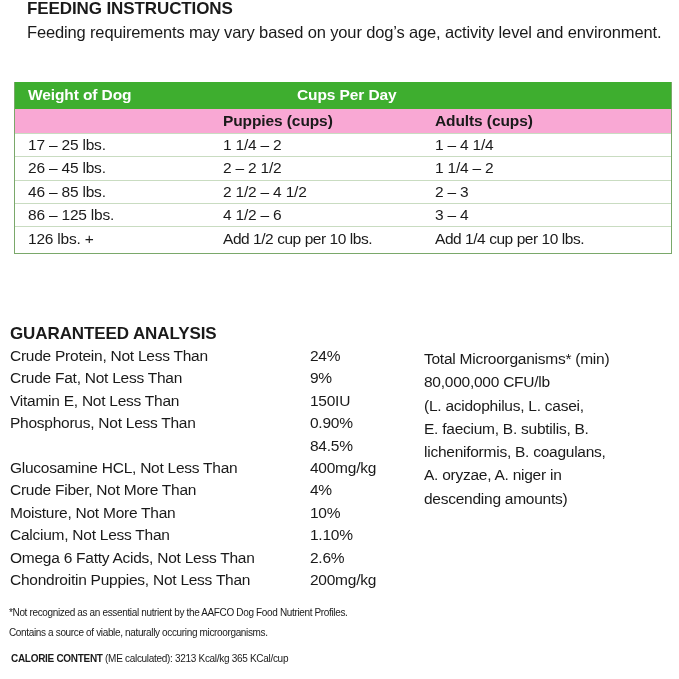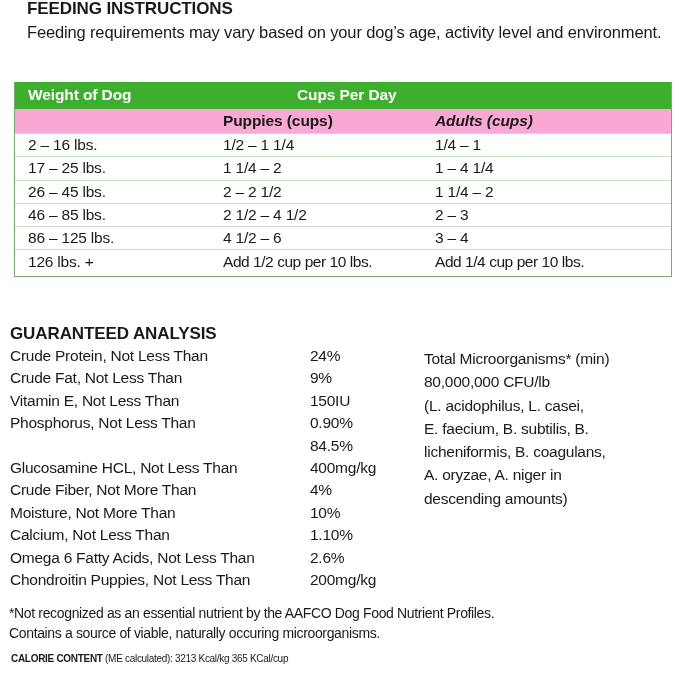--- a/index.html
+++ b/index.html
@@ -63,21 +63,21 @@
     height: 25px;
     border-bottom: 1px solid #c9dcc1;
     background: #f9a8d4;
   }
   .ft-sub .s1 {
     position: absolute; left: 208px; top: 3px;
     font-size: 15.5px; font-weight: bold; letter-spacing: -0.1px;
   }
   .ft-sub .s2 {
     position: absolute; left: 420px; top: 3px;
-    font-size: 15.5px; font-weight: bold; letter-spacing: -0.1px; font-style: italic;
+    font-size: 15.5px; font-weight: bold; letter-spacing: -0.1px;
   }
   .ft-row {
     position: relative;
     height: 23.3px;
     border-bottom: 1px solid #c9dcc1;
     background: #ffffff;
   }
   .ft-row:last-child { border-bottom: none; height: 26px; }
   .ft-row .c1 {
     position: absolute; left: 13px; top: 2px;
@@ -128,21 +128,21 @@
     letter-spacing: -0.25px;
     line-height: 23.3px;
     white-space: nowrap;
   }
 
   
   .footnote {
     position: absolute;
     left: 9px; top: 603px;
     width: 670px;
-    font-size: 14px;
+    font-size: 10px;
     line-height: 20px;
     letter-spacing: -0.35px;
   }
   .footnote div { white-space: nowrap; }
 
   
   .calorie {
     position: absolute;
     left: 11px; top: 653px;
     font-size: 10px;
@@ -164,25 +164,20 @@
     <div class="ft-head">
       <span class="h1">Weight of Dog</span>
       <span class="h2">Cups Per Day</span>
     </div>
 
     <div class="ft-sub">
       <span class="s1">Puppies (cups)</span>
       <span class="s2">Adults (cups)</span>
     </div>
 
-    <div class="ft-row">
-      <span class="c1">2 – 16 lbs.</span>
-      <span class="c2">1/2 – 1 1/4</span>
-      <span class="c3">1/4 – 1</span>
-    </div>
     <div class="ft-row">
       <span class="c1">17 – 25 lbs.</span>
       <span class="c2">1 1/4 – 2</span>
       <span class="c3">1 – 4 1/4</span>
     </div>
     <div class="ft-row">
       <span class="c1">26 – 45 lbs.</span>
       <span class="c2">2 – 2 1/2</span>
       <span class="c3">1 1/4 – 2</span>
     </div>

